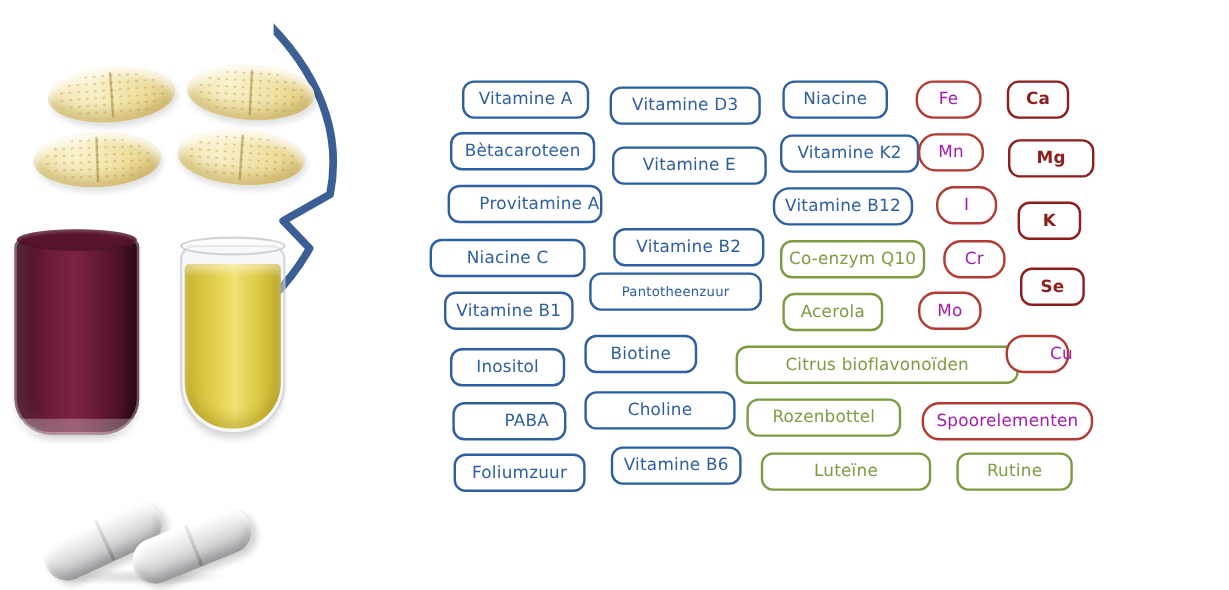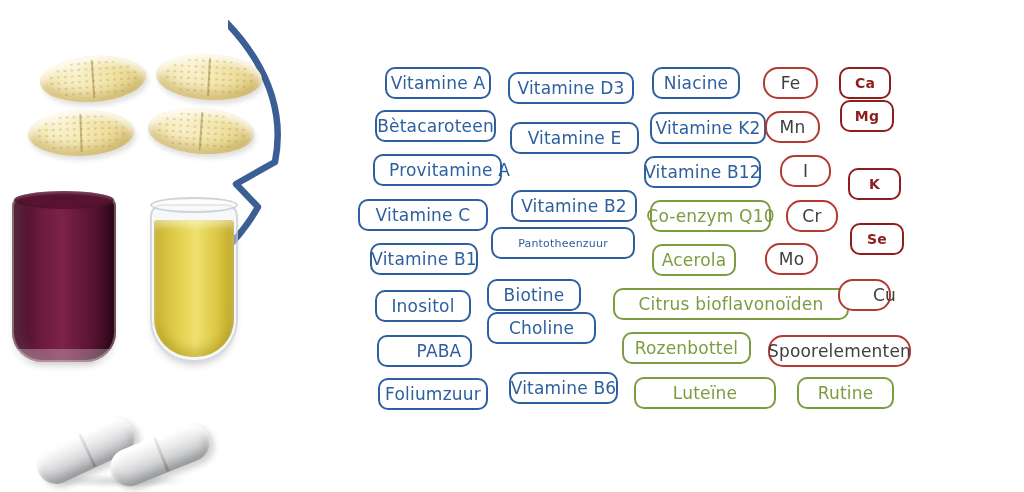--- a/index.html
+++ b/index.html
@@ -10,25 +10,25 @@
   }
 
   
   .bubble-svg { position:absolute; left:228px; top:2px; width:792px; height:466px; }
 
   
   .badge {
     position:absolute; height:32px; box-sizing:border-box;
     display:flex; align-items:center; justify-content:center;
     border:2px solid; border-radius:10px; background:#fff;
-    font-size:17px; white-space:nowrap; letter-spacing:.2px;
+    font-size:14px; white-space:nowrap; letter-spacing:.2px;
   }
   .badge.blue    { border-color:#2e5f9e; color:#2e5f9e; }
   .badge.green   { border-color:#7d9c42; color:#7d9c42; }
-  .badge.red     { border-color:#b23a32; color:#404040;border-radius:15px; }
+  .badge.red     { border-color:#b23a32; color:#a21caf;border-radius:15px; }
   .badge.darkred { border-color:#8e1d1d; color:#8e1d1d; font-weight:bold; font-size:14px; }
   .badge.small   { font-size:11px; }
 
   
   .tablet {
     position:absolute; width:106px; height:46px; border-radius:50%;
     background: radial-gradient(circle at 32% 28%, #faf3d0, #efe0a0 55%, #ddc77e);
     box-shadow: inset 0 6px 8px rgba(255,255,255,.85),
                 inset 0 -8px 10px rgba(170,140,60,.40),
                 2px 4px 5px rgba(0,0,0,.12);
@@ -119,48 +119,48 @@
   <div class="juice"></div>
 </div>
 
 <div class="capsule-shadow"></div>
 <div class="capsule" style="left:34px; top:432px; transform:rotate(-25deg);"></div>
 <div class="capsule" style="left:108px; top:436px; transform:rotate(-22deg);"></div>
 
 <div class="badge blue" style="left:385px; top:67px;  width:106px;">Vitamine A</div>
 <div class="badge blue" style="left:375px; top:110px; width:121px;">Bètacaroteen</div>
 <div class="badge blue" style="left:373px; top:154px; width:129px;padding-left:24px;">Provitamine A</div>
-<div class="badge blue" style="left:358px; top:199px; width:130px;">Vitamine C</div>
+<div class="badge blue" style="left:358px; top:199px; width:130px;">Niacine C</div>
 <div class="badge blue" style="left:370px; top:243px; width:108px;">Vitamine B1</div>
 <div class="badge blue" style="left:375px; top:290px; width:96px;">Inositol</div>
 <div class="badge blue" style="left:377px; top:335px; width:95px;padding-left:29px;">PABA</div>
 <div class="badge blue" style="left:378px; top:378px; width:110px;">Foliumzuur</div>
 
 <div class="badge blue" style="left:508px; top:72px;  width:126px;">Vitamine D3</div>
 <div class="badge blue" style="left:510px; top:122px; width:129px;">Vitamine E</div>
 <div class="badge blue" style="left:511px; top:174px; width:126px;margin-top:16px;">Vitamine B2</div>
 <div class="badge blue small" style="left:491px; top:227px; width:144px;">Pantotheenzuur</div>
 <div class="badge blue" style="left:487px; top:279px; width:94px;">Biotine</div>
-<div class="badge blue" style="left:487px; top:312px; width:109px;">Choline</div>
+<div class="badge blue" style="left:487px; top:326px; width:126px;">Choline</div>
 <div class="badge blue" style="left:509px; top:372px; width:109px;">Vitamine B6</div>
 
 <div class="badge blue" style="left:652px; top:67px;  width:88px;">Niacine</div>
 <div class="badge blue" style="left:650px; top:112px; width:116px;">Vitamine K2</div>
-<div class="badge blue" style="left:644px; top:156px; width:117px;">Vitamine B12</div>
+<div class="badge blue" style="left:644px; top:156px; width:117px;border-radius:14px;">Vitamine B12</div>
 <div class="badge green" style="left:650px; top:200px; width:121px;">Co-enzym Q10</div>
 <div class="badge green" style="left:652px; top:244px; width:84px;">Acerola</div>
 <div class="badge green" style="left:613px; top:288px; width:236px;">Citrus bioflavonoïden</div>
 <div class="badge green" style="left:622px; top:332px; width:129px;">Rozenbottel</div>
 <div class="badge green" style="left:634px; top:377px; width:142px;">Luteïne</div>
 
 <div class="badge red" style="left:763px; top:67px;  width:55px;">Fe</div>
 <div class="badge red" style="left:765px; top:111px; width:55px;">Mn</div>
 <div class="badge red" style="left:780px; top:155px; width:51px;">I</div>
 <div class="badge red" style="left:786px; top:200px; width:52px;">Cr</div>
 <div class="badge red" style="left:765px; top:243px; width:53px;">Mo</div>
 <div class="badge red" style="left:838px; top:279px; width:53px;padding-left:40px;">Cu</div>
 <div class="badge red" style="left:768px; top:335px; width:143px;">Spoorelementen</div>
 <div class="badge green" style="left:797px; top:377px; width:97px;">Rutine</div>
 
 <div class="badge darkred" style="left:839px; top:67px;  width:52px;">Ca</div>
-<div class="badge darkred" style="left:840px; top:100px; width:54px;">Mg</div>
+<div class="badge darkred" style="left:840px; top:116px; width:72px;">Mg</div>
 <div class="badge darkred" style="left:848px; top:168px; width:53px;">K</div>
 <div class="badge darkred" style="left:850px; top:223px; width:54px;">Se</div>
 
 </body></html>

